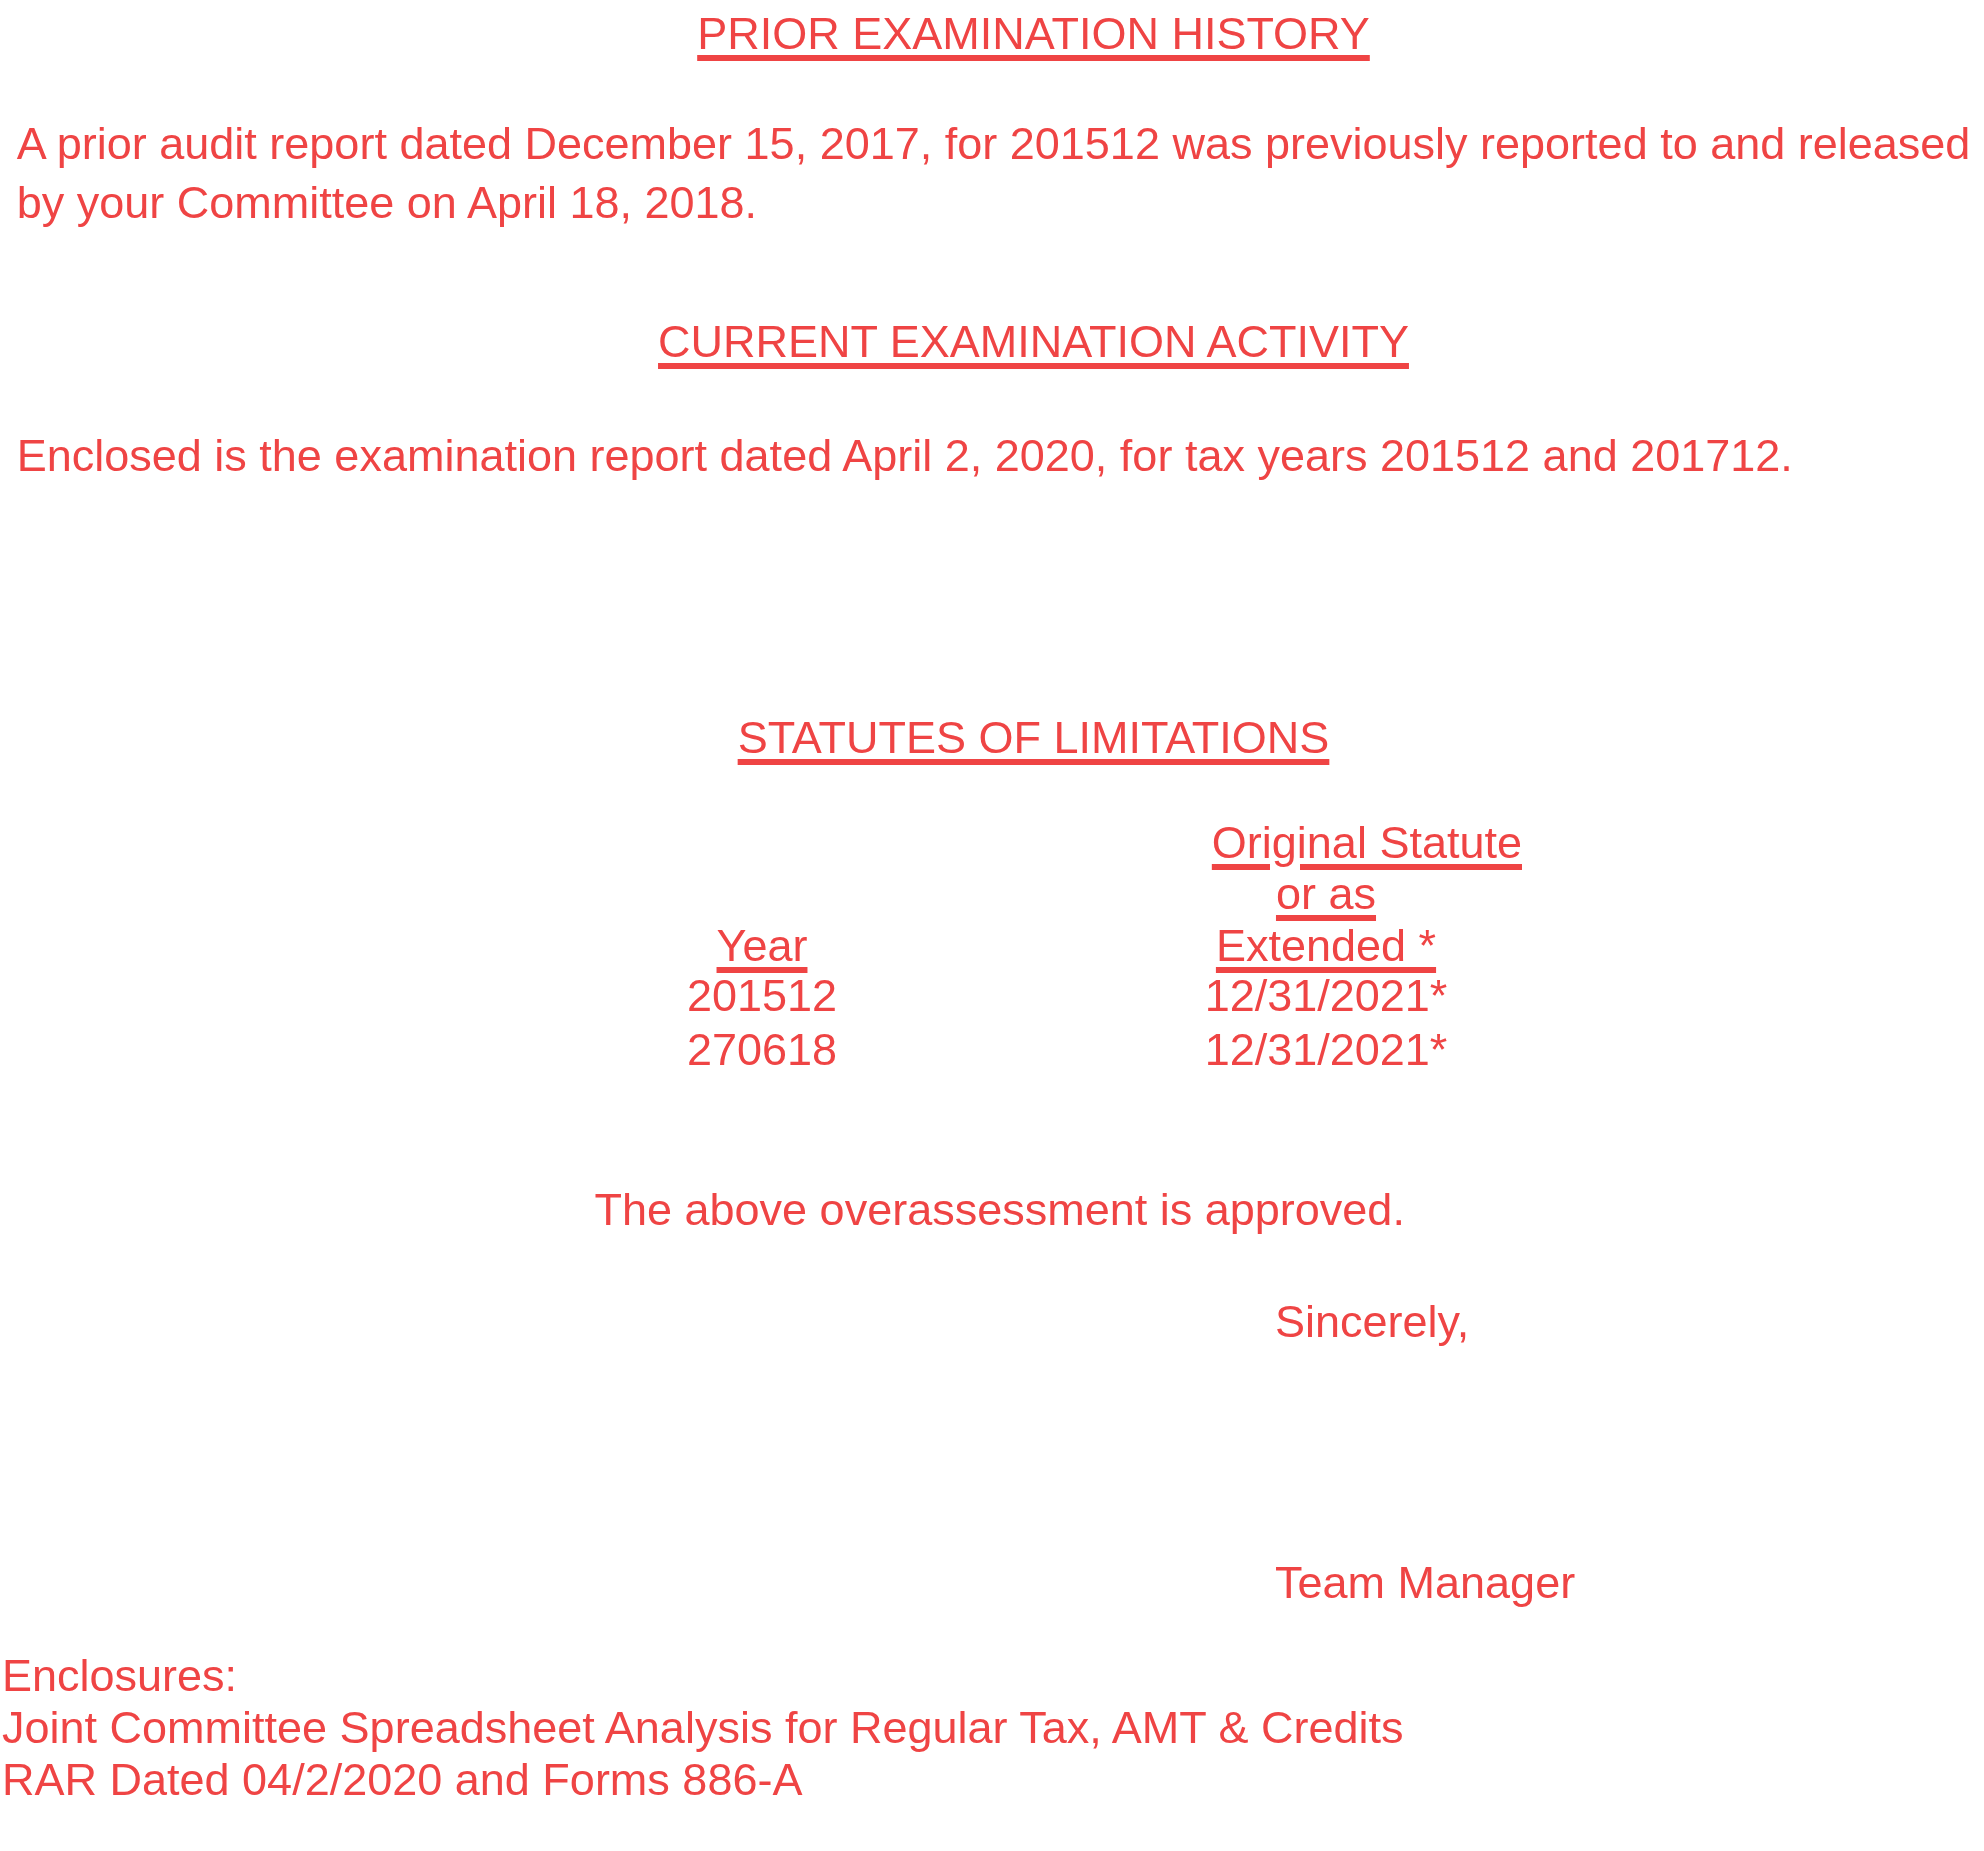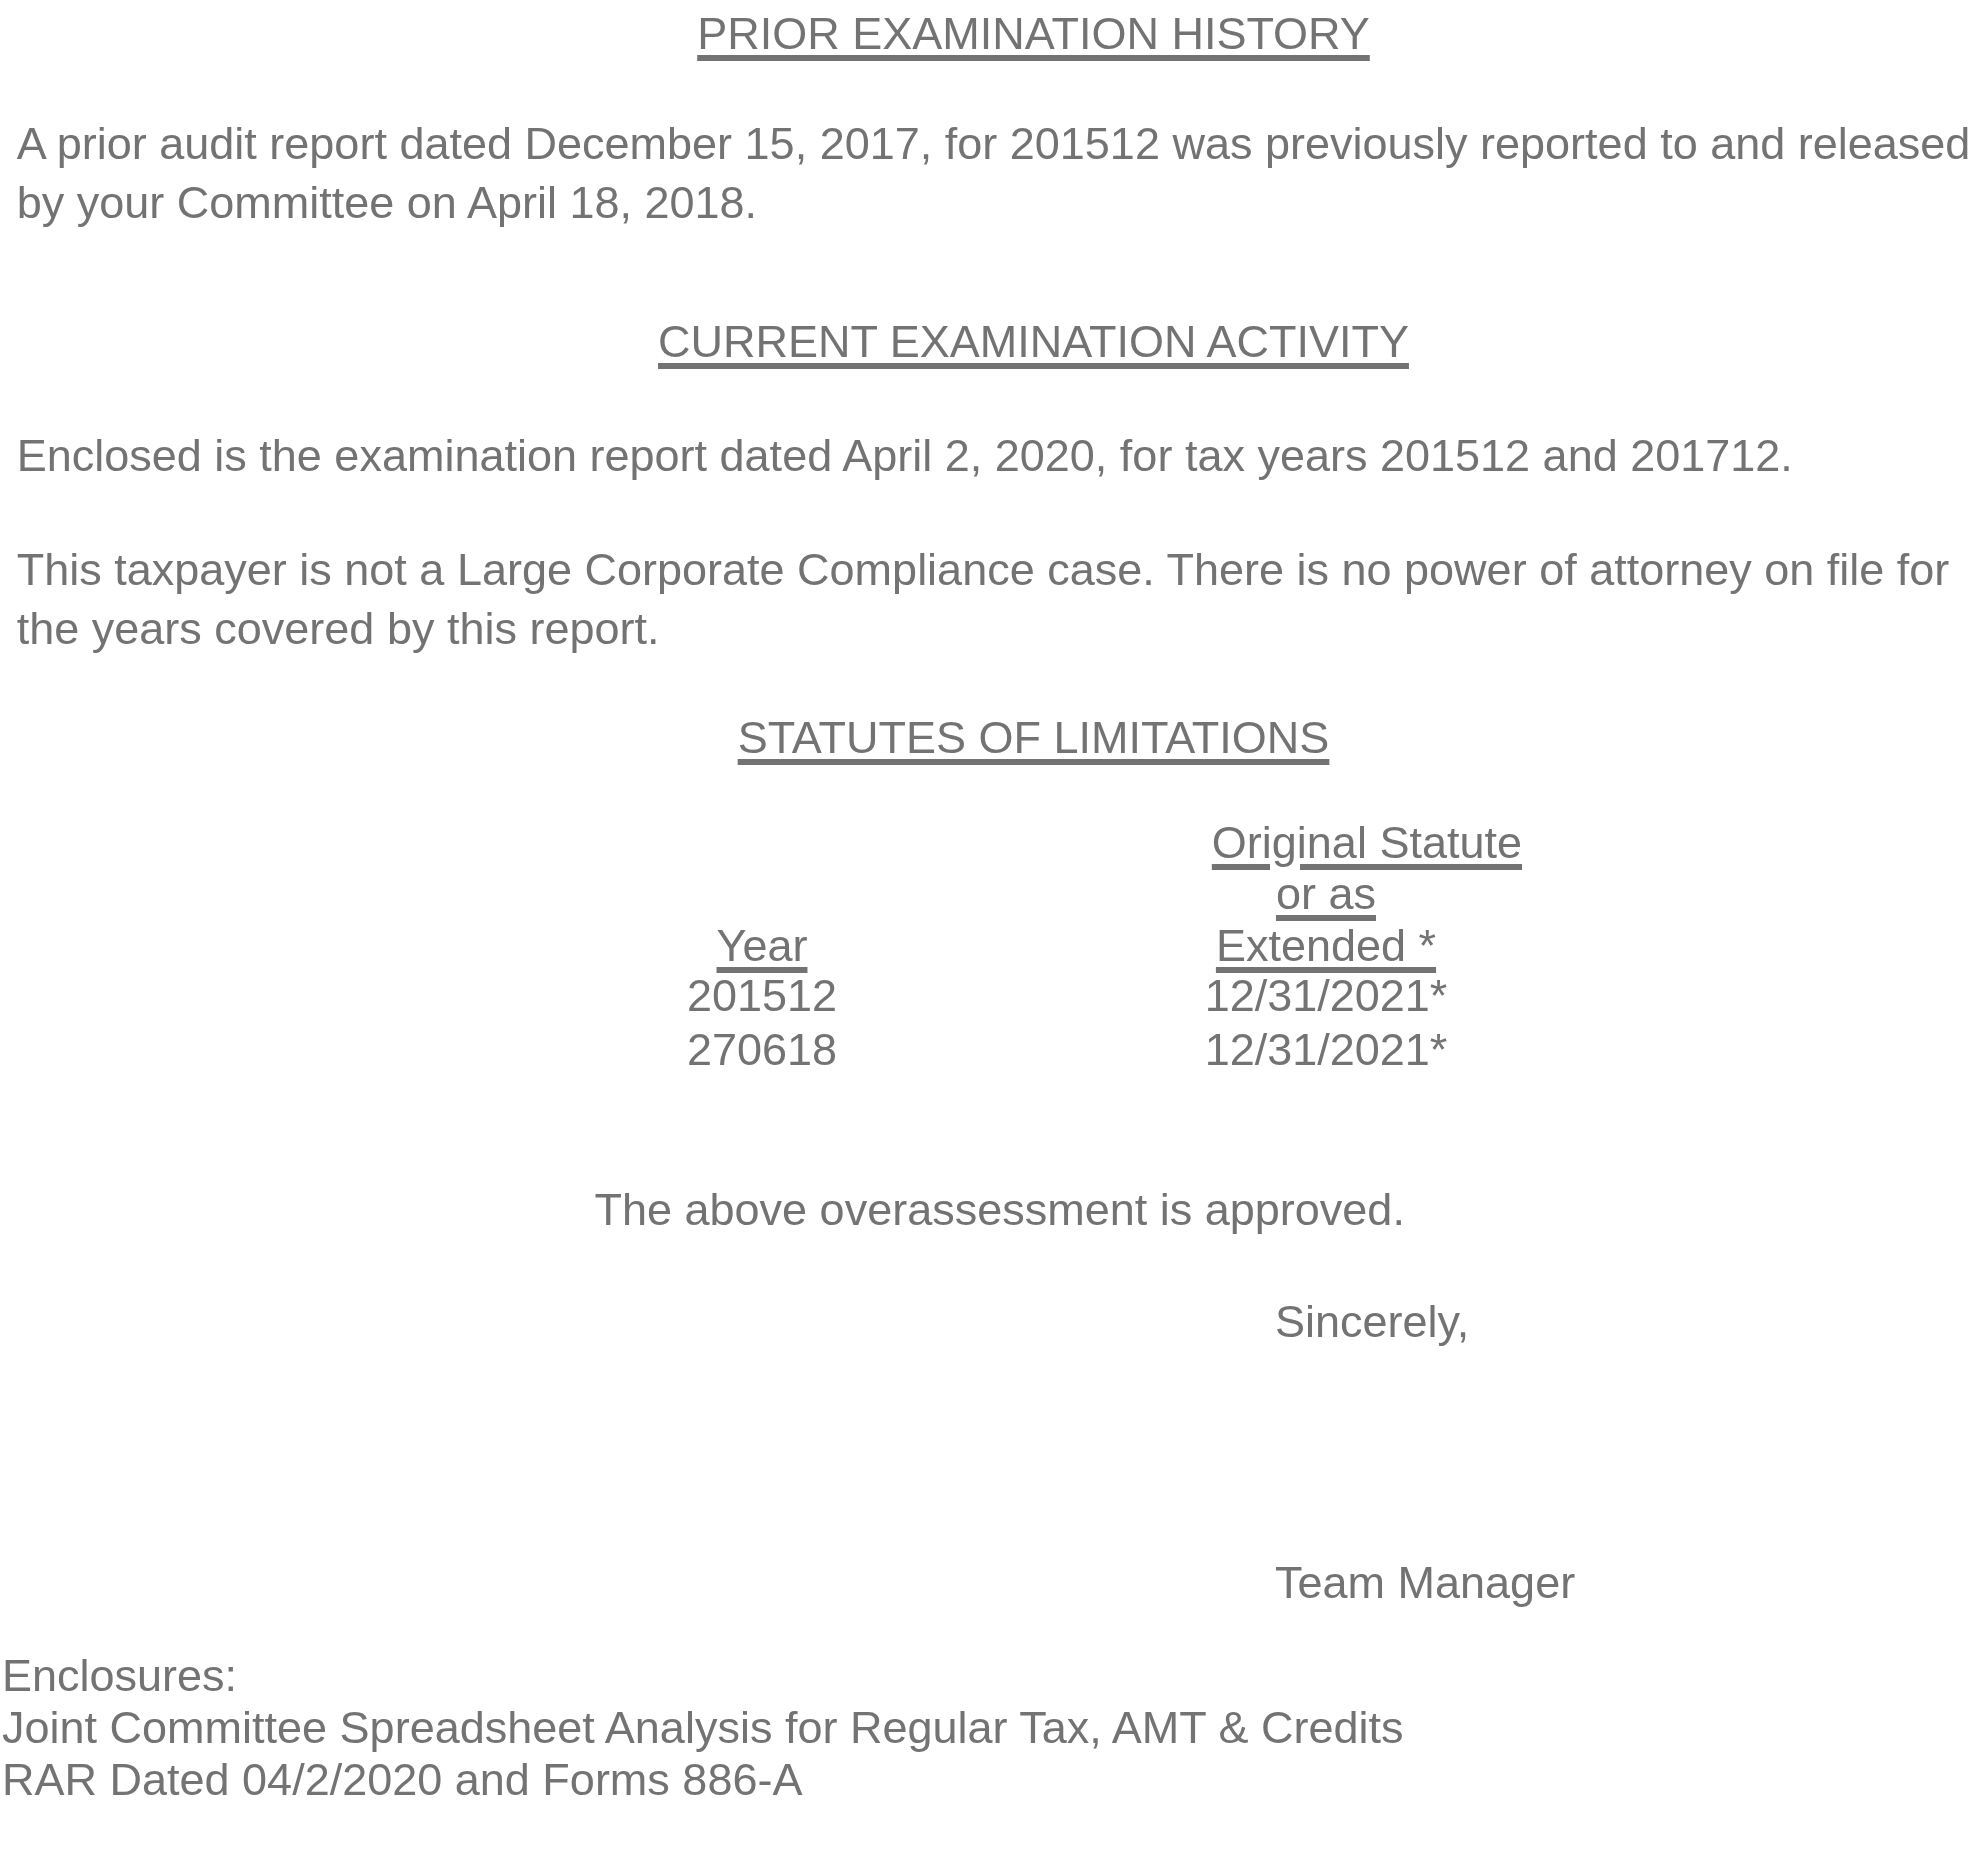--- a/index.html
+++ b/index.html
@@ -5,21 +5,21 @@
     html, body {
       margin: 0;
       padding: 0;
       background: #ffffff;
     }
     .page {
       position: relative;
       width: 1985px;
       height: 1852px;
       background: #ffffff;
-      color: #737373;
+      color: #ef4444;
       font-family: "Liberation Sans", sans-serif;
       font-size: 45px;
       line-height: 59px;
       overflow: hidden;
     }
     .abs { position: absolute; }
     .heading {
       left: 83px;
       width: 1901px;
       text-align: center;
@@ -69,21 +69,20 @@
   </div>
 
   <p class="abs para" style="top: 114px;">A prior audit report dated December 15, 2017, for 201512 was previously reported to and released by your Committee on April 18, 2018.</p>
 
   <div class="abs heading" style="top: 312px;">
     <span class="u">CURRENT EXAMINATION ACTIVITY</span>
   </div>
 
   <p class="abs para" style="top: 426px;">Enclosed is the examination report dated April 2, 2020, for tax years 201512 and 201712.</p>
 
-  <p class="abs para" style="top: 540px;">This taxpayer is not a Large Corporate Compliance case. There is no power of attorney on file for the years covered by this report.</p>
 
   <div class="abs heading" style="top: 708px;">
     <span class="u">STATUTES OF LIMITATIONS</span>
   </div>
 
   <div class="abs cell-statute" style="top: 813px; text-align: right;">
     <span class="u">Original Statute</span>
   </div>
   <div class="abs cell-statute" style="top: 864px;">
     <span class="u">or as</span>

